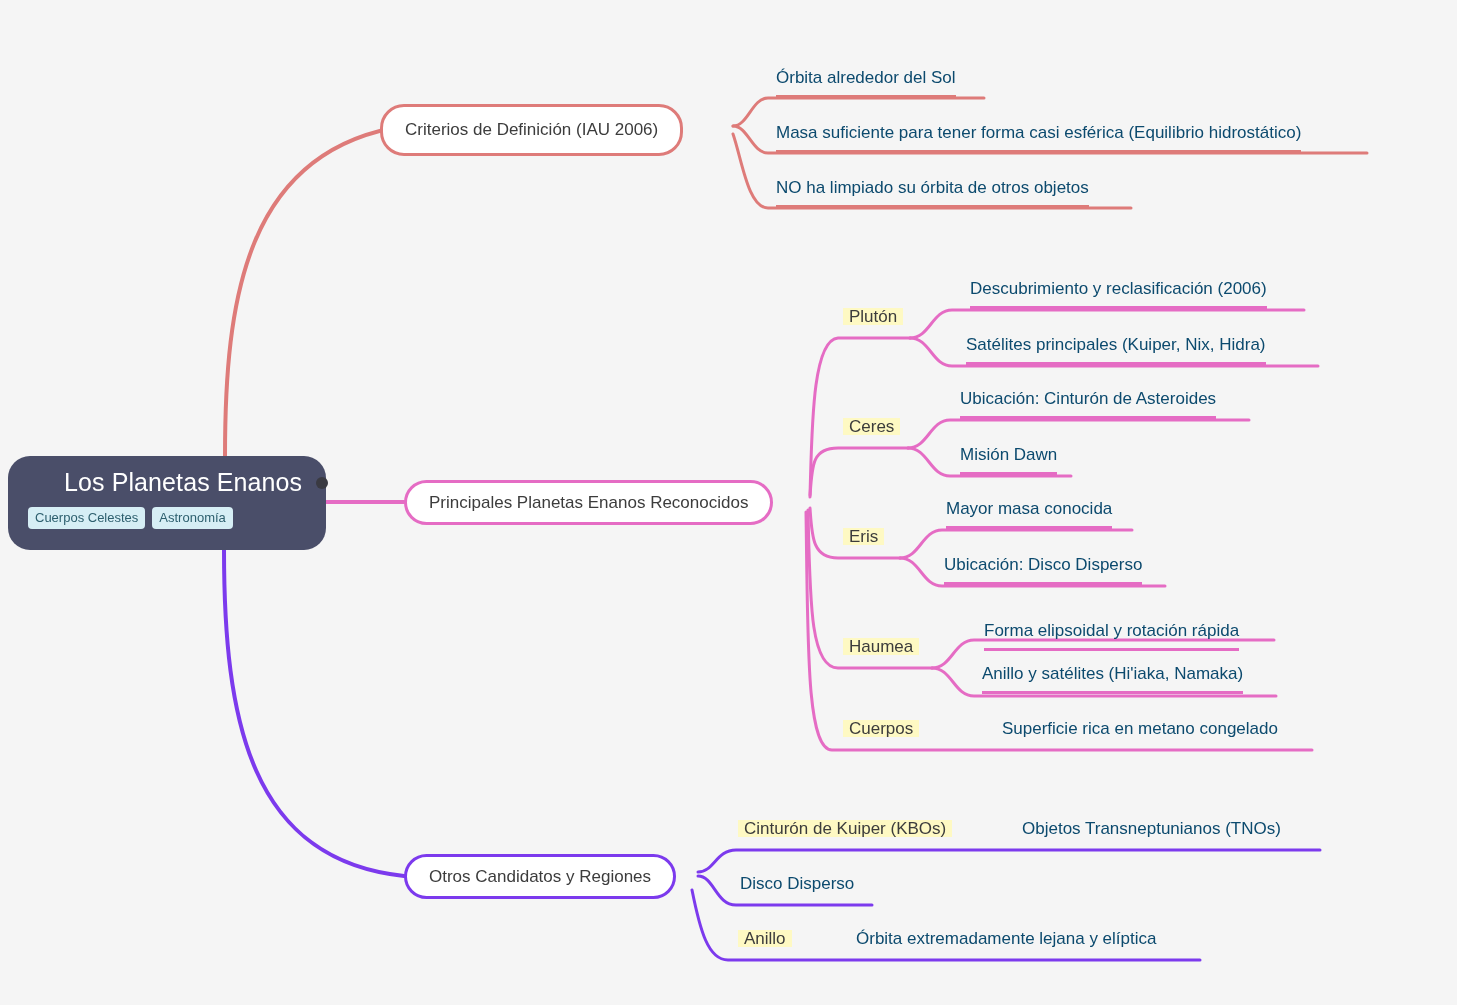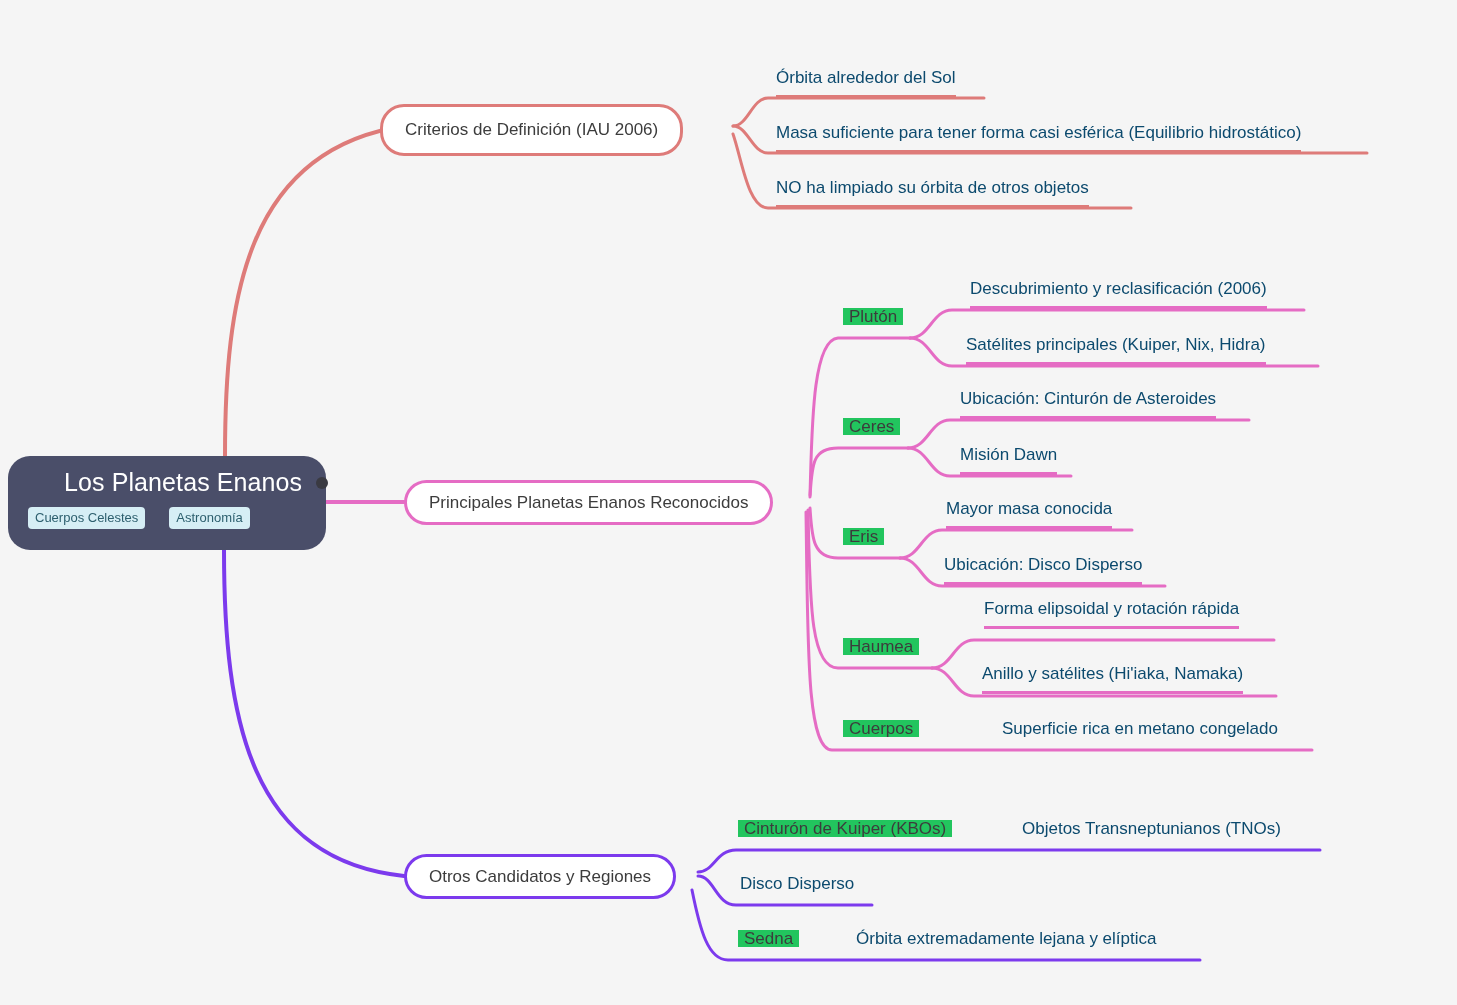--- a/index.html
+++ b/index.html
@@ -51,21 +51,21 @@
   }
   .root-dot {
     width: 12px;
     height: 12px;
     border-radius: 50%;
     background: #3a3a42;
     flex: 0 0 auto;
   }
   .root-tags {
     display: flex;
-    gap: 24px;
+    gap: 7px;
     margin-top: 10px;
   }
   .tag {
     background: #d6eef5;
     color: #2d5f6e;
     font-size: 13px;
     line-height: 1;
     padding: 4px 7px 5px 7px;
     border-radius: 4px;
     white-space: nowrap;
@@ -97,21 +97,21 @@
     z-index: 3;
     line-height: 1;
   }
   .sublabel {
     position: absolute;
     font-size: 17px;
     color: #3c3c3c;
     white-space: nowrap;
     z-index: 3;
     line-height: 1;
-    background: #22c55e;
+    background: #fef9c3;
     padding: 0 6px;
   }
 </style>
 </head>
 <body>
 
 <div id="canvas">
 
   <svg id="wires" viewBox="0 0 1457 1005" xmlns="http://www.w3.org/2000/svg">
 
@@ -203,21 +203,21 @@
   <div class="leaf" style="left:946px; top:500px; border-bottom:3px solid #e56cc4; padding-bottom:9px;">
     <span>Mayor masa conocida</span>
   </div>
   <div class="leaf" style="left:944px; top:556px; border-bottom:3px solid #e56cc4; padding-bottom:9px;">
     <span>Ubicación: Disco Disperso</span>
   </div>
 
   <div class="sublabel" style="left:843px; top:638px;">
     <span>Haumea</span>
   </div>
-  <div class="leaf" style="left:984px; top:600px; border-bottom:3px solid #e56cc4; padding-bottom:9px;">
+  <div class="leaf" style="left:984px; top:622px; border-bottom:3px solid #e56cc4; padding-bottom:9px;">
     <span>Forma elipsoidal y rotación rápida</span>
   </div>
   <div class="leaf" style="left:982px; top:665px; border-bottom:3px solid #e56cc4; padding-bottom:9px;">
     <span>Anillo y satélites (Hi'iaka, Namaka)</span>
   </div>
 
   <div class="sublabel" style="left:843px; top:720px;">
     <span>Cuerpos</span>
   </div>
   <div class="leaf" style="left:1002px; top:720px;">
@@ -233,19 +233,19 @@
   </div>
   <div class="leaf" style="left:1022px; top:820px;">
     <span>Objetos Transneptunianos (TNOs)</span>
   </div>
 
   <div class="leaf" style="left:740px; top:875px;">
     <span>Disco Disperso</span>
   </div>
 
   <div class="sublabel" style="left:738px; top:930px;">
-    <span>Sedna</span>
+    <span>Anillo</span>
   </div>
   <div class="leaf" style="left:856px; top:930px;">
     <span>Órbita extremadamente lejana y elíptica</span>
   </div>
 
 </div>
 
 </body></html>

